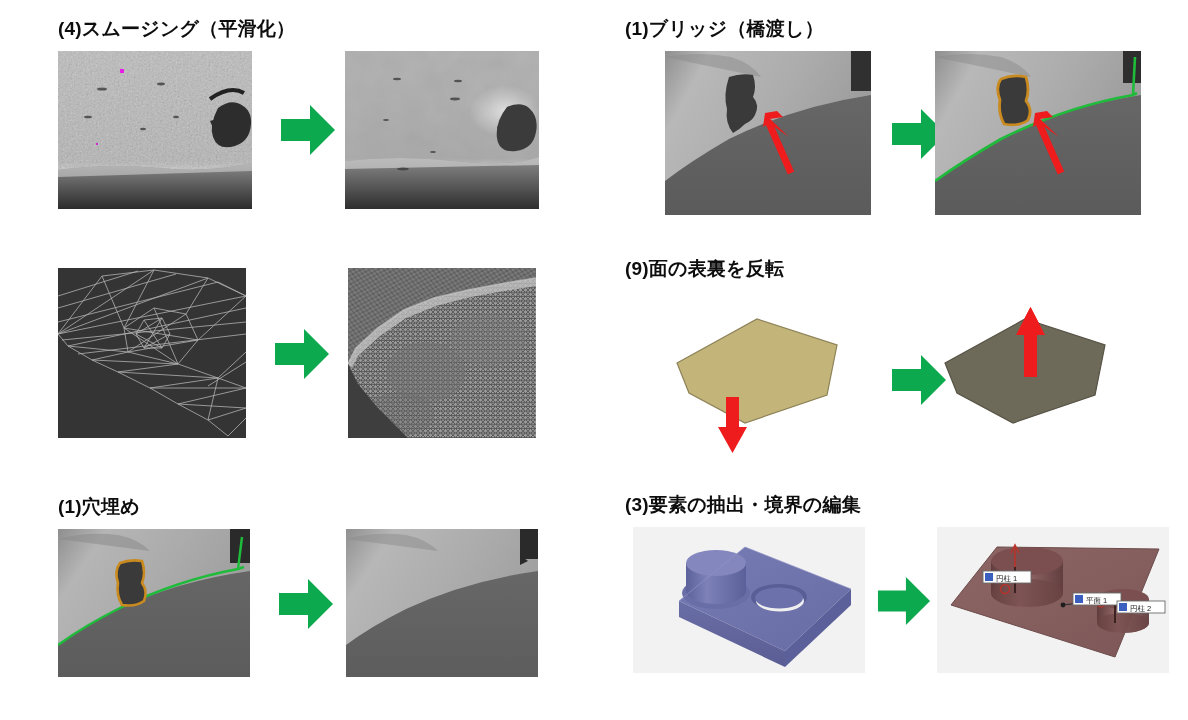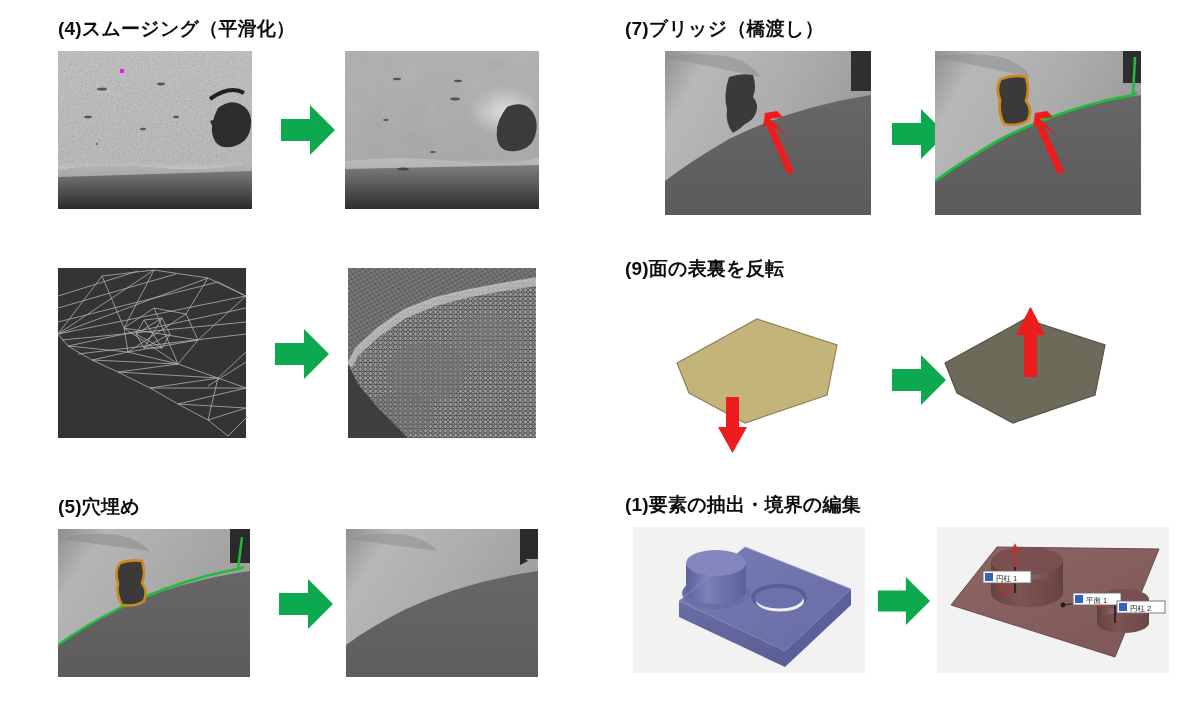--- a/index.html
+++ b/index.html
@@ -217,21 +217,21 @@
           <ellipse cx="52" cy="146" rx="34" ry="22" fill="#6a6a6a" opacity="0.35"></ellipse>
           <path d="M0 96 L8 80 L30 60 L56 42 L86 30 L120 22 L152 16 L188 10 L188 18 L150 24 L118 30 L88 38 L58 50 L32 68 L10 88 L4 100 Z" fill="#c4c4c4" opacity="0.75"></path>
         </g>
         <path d="M0 96 L8 80 L30 60 L56 42 L86 30 L120 22 L152 16 L188 10" stroke="#cacaca" stroke-width="1.6" fill="none" opacity="0.7"></path>
       </svg>
     </div>
   </div>
 </div>
 
 <div class="panel" id="p6">
-  <div class="panel-title">(5)穴埋め</div>
+  <div class="panel-title">(1)穴埋め</div>
   <div class="imgrow" style="width:470px;height:150px;">
     <div class="slotA thumb" style="width:192px;height:148px;">
       <svg width="192" height="148" viewBox="0 0 192 148">
         <defs>
           <linearGradient id="g6up" x1="0" y1="0" x2="1" y2="0.4">
             <stop offset="0%" stop-color="#8e8e8e"></stop>
             <stop offset="22%" stop-color="#b5b5b5"></stop>
             <stop offset="60%" stop-color="#ababab"></stop>
             <stop offset="100%" stop-color="#9e9e9e"></stop>
           </linearGradient>
@@ -272,21 +272,21 @@
         <path d="M0 0 L192 0 L192 42 Q120 52 60 80 Q24 98 0 116 Z" fill="url(#g6up2)"></path>
         <path d="M0 10 Q30 2 60 6 Q80 10 92 22" fill="#8c8c8c" opacity="0.5"></path>
         <rect x="174" y="0" width="18" height="30" fill="#2a2a2a"></rect>
         <path d="M174 26 l8 6 l-8 4 Z" fill="#2a2a2a"></path>
       </svg>
     </div>
   </div>
 </div>
 
 <div class="panel" id="p7">
-  <div class="panel-title">(7)ブリッジ（橋渡し）</div>
+  <div class="panel-title">(1)ブリッジ（橋渡し）</div>
   <div class="imgrow" style="width:520px;height:166px;">
     <div class="slotA thumb" style="left:40px;width:206px;height:164px;">
       <svg width="206" height="164" viewBox="0 0 206 164">
         <defs>
           <linearGradient id="g7up" x1="0" y1="0" x2="1" y2="0.35">
             <stop offset="0%" stop-color="#8f8f8f"></stop>
             <stop offset="20%" stop-color="#b8b8b8"></stop>
             <stop offset="62%" stop-color="#acacac"></stop>
             <stop offset="100%" stop-color="#9c9c9c"></stop>
           </linearGradient>
@@ -369,21 +369,21 @@
         <g>
           <rect x="89" y="28" width="13" height="48" fill="#ee1c1c"></rect>
           <path d="M81 34 L110 34 L95.5 6 Z" fill="#ee1c1c"></path>
         </g>
       </svg>
     </div>
   </div>
 </div>
 
 <div class="panel" id="p9">
-  <div class="panel-title">(1)要素の抽出・境界の編集</div>
+  <div class="panel-title">(3)要素の抽出・境界の編集</div>
   <div class="imgrow" style="width:545px;height:150px;">
     <div class="slotA thumb" style="left:8px;width:232px;height:146px;background:#f2f2f2;">
       <svg width="232" height="146" viewBox="0 0 232 146">
         <defs>
           <linearGradient id="g9top" x1="0" y1="0" x2="1" y2="1">
             <stop offset="0%" stop-color="#787cb4"></stop>
             <stop offset="100%" stop-color="#686ca4"></stop>
           </linearGradient>
           <linearGradient id="g9side" x1="0" y1="0" x2="0" y2="1">
             <stop offset="0%" stop-color="#6a6ea6"></stop>

